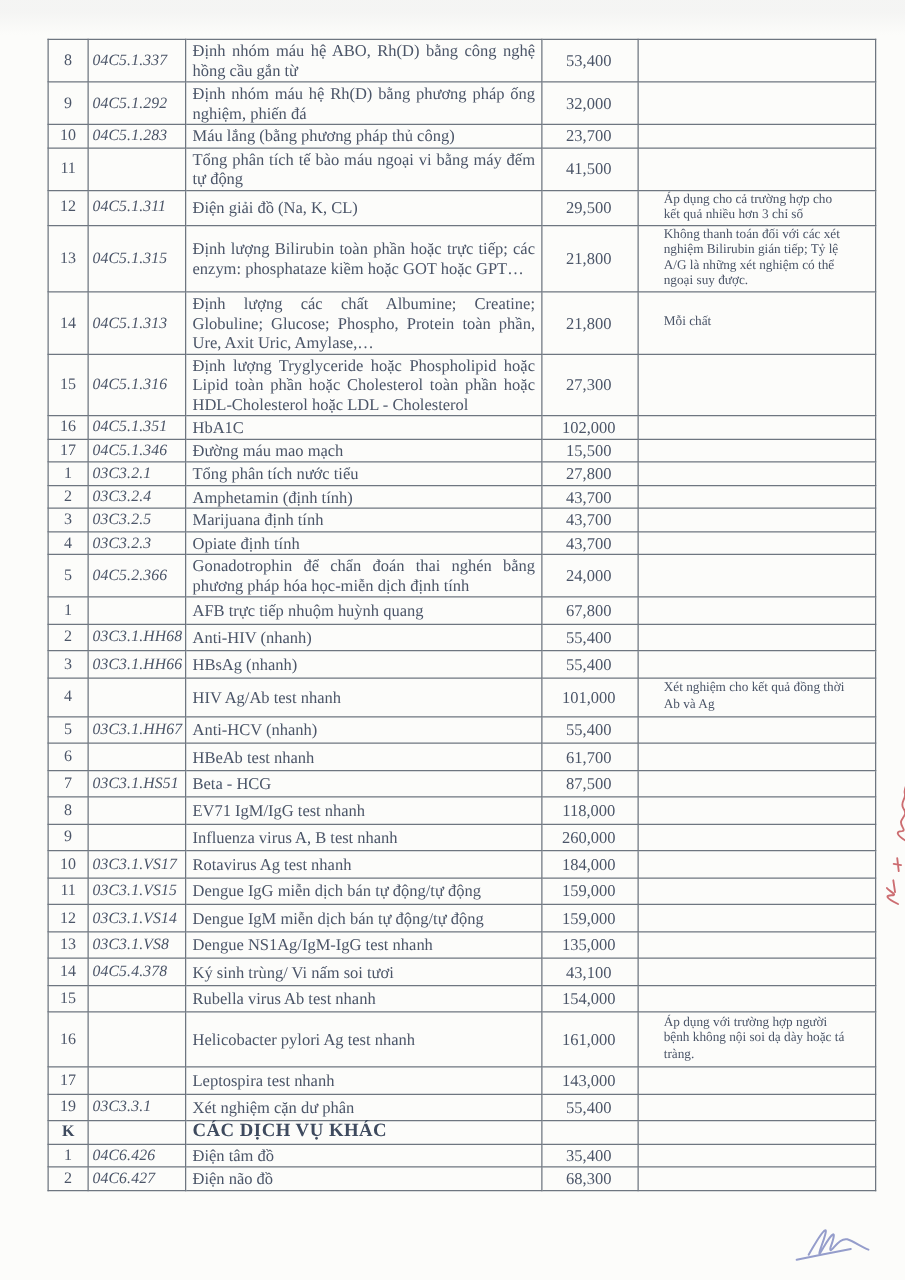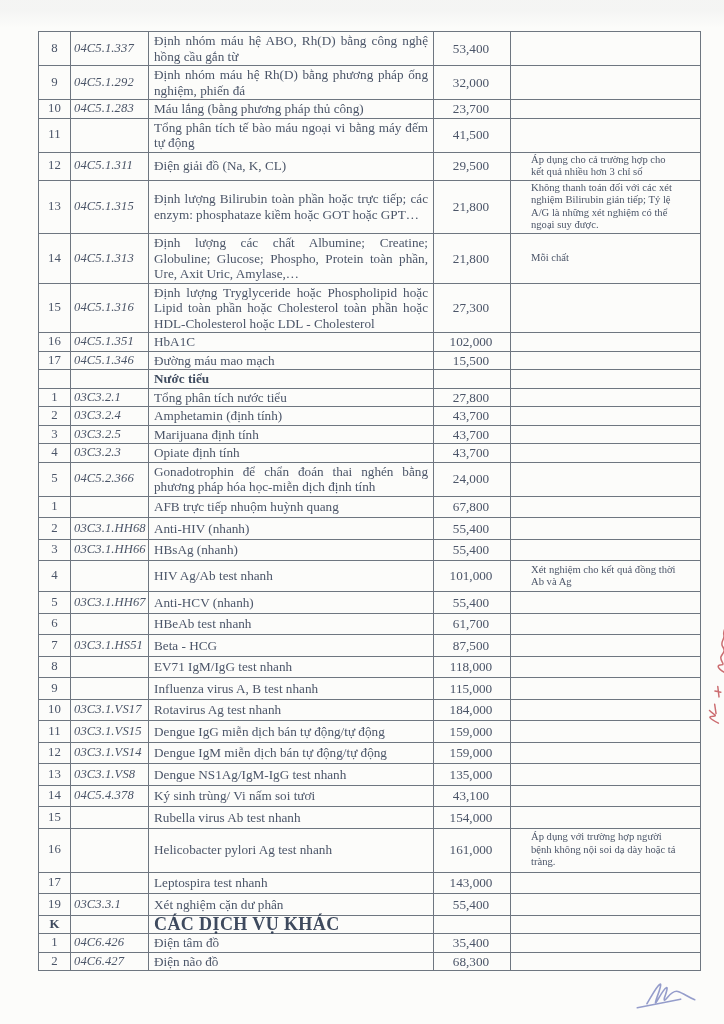--- a/index.html
+++ b/index.html
@@ -53,21 +53,21 @@
     line-height:12.6px;
     vertical-align:middle;
     padding:1px 20px;
   }
   tr.section-row td.cell-desc{
     font-weight:bold;
     color:var(--ink-strong);
     text-align:left;
   }
   tr.section-row td.cell-no{font-weight:bold;color:var(--ink-strong);}
-  tr.section-row.big td.cell-desc{font-size:18px;letter-spacing:.4px;}
+  tr.section-row.big td.cell-desc{font-size:15px;letter-spacing:.4px;}
   tr.sec-vi td{padding-top:2.5px;padding-bottom:2.5px;}
   tr.row-tall td{height:34px;}
   .red-note{
     position:absolute;
     left:700px; top:724px;
     width:118px; height:24px;
     transform:rotate(-80deg);
     transform-origin:0 0;
     opacity:.85;
   }
@@ -157,27 +157,20 @@
           <td class="cell-price">102,000</td>
           <td class="cell-note"></td>
         </tr>
         <tr class="">
           <td class="cell-no">17</td>
           <td class="cell-code">04C5.1.346</td>
           <td class="cell-desc">Đường máu mao mạch</td>
           <td class="cell-price">15,500</td>
           <td class="cell-note"></td>
         </tr>
-        <tr class="section-row ">
-          <td class="cell-no"></td>
-          <td class="cell-code"></td>
-          <td class="cell-desc">Nước tiểu</td>
-          <td class="cell-price"></td>
-          <td class="cell-note"></td>
-        </tr>
         <tr class="">
           <td class="cell-no">1</td>
           <td class="cell-code">03C3.2.1</td>
           <td class="cell-desc">Tổng phân tích nước tiểu</td>
           <td class="cell-price">27,800</td>
           <td class="cell-note"></td>
         </tr>
         <tr class="">
           <td class="cell-no">2</td>
           <td class="cell-code">03C3.2.4</td>
@@ -259,21 +252,21 @@
           <td class="cell-no">8</td>
           <td class="cell-code"></td>
           <td class="cell-desc">EV71 IgM/IgG test nhanh</td>
           <td class="cell-price">118,000</td>
           <td class="cell-note"></td>
         </tr>
         <tr class="sec-vi">
           <td class="cell-no">9</td>
           <td class="cell-code"></td>
           <td class="cell-desc">Influenza virus A, B test nhanh</td>
-          <td class="cell-price">115,000</td>
+          <td class="cell-price">260,000</td>
           <td class="cell-note"></td>
         </tr>
         <tr class="sec-vi">
           <td class="cell-no">10</td>
           <td class="cell-code">03C3.1.VS17</td>
           <td class="cell-desc">Rotavirus Ag test nhanh</td>
           <td class="cell-price">184,000</td>
           <td class="cell-note"></td>
         </tr>
         <tr class="sec-vi">

